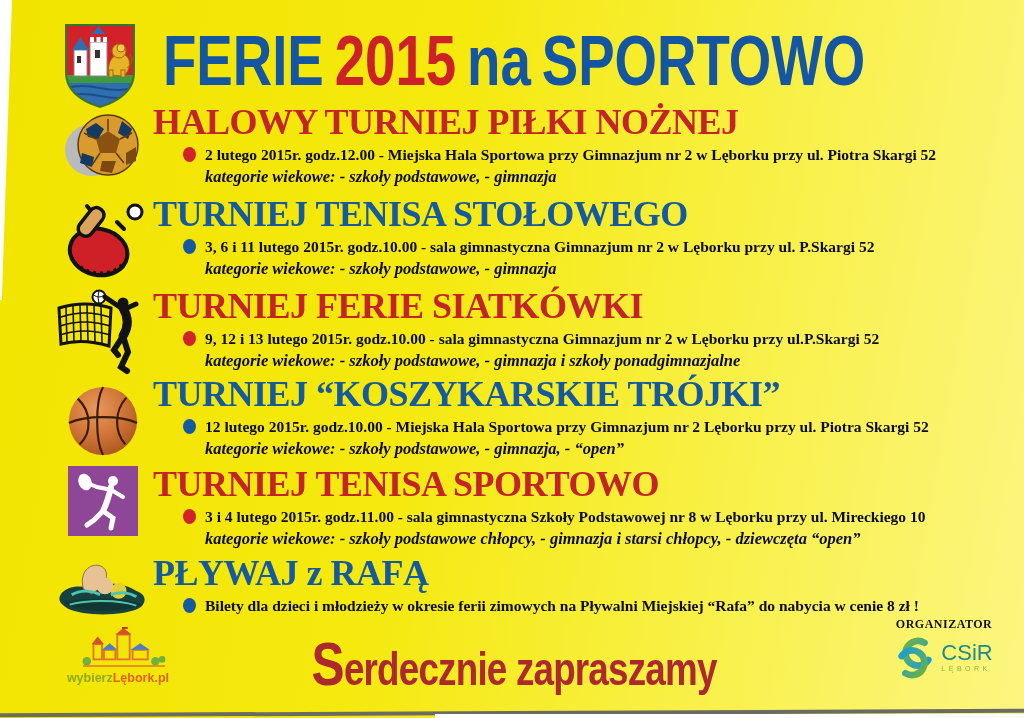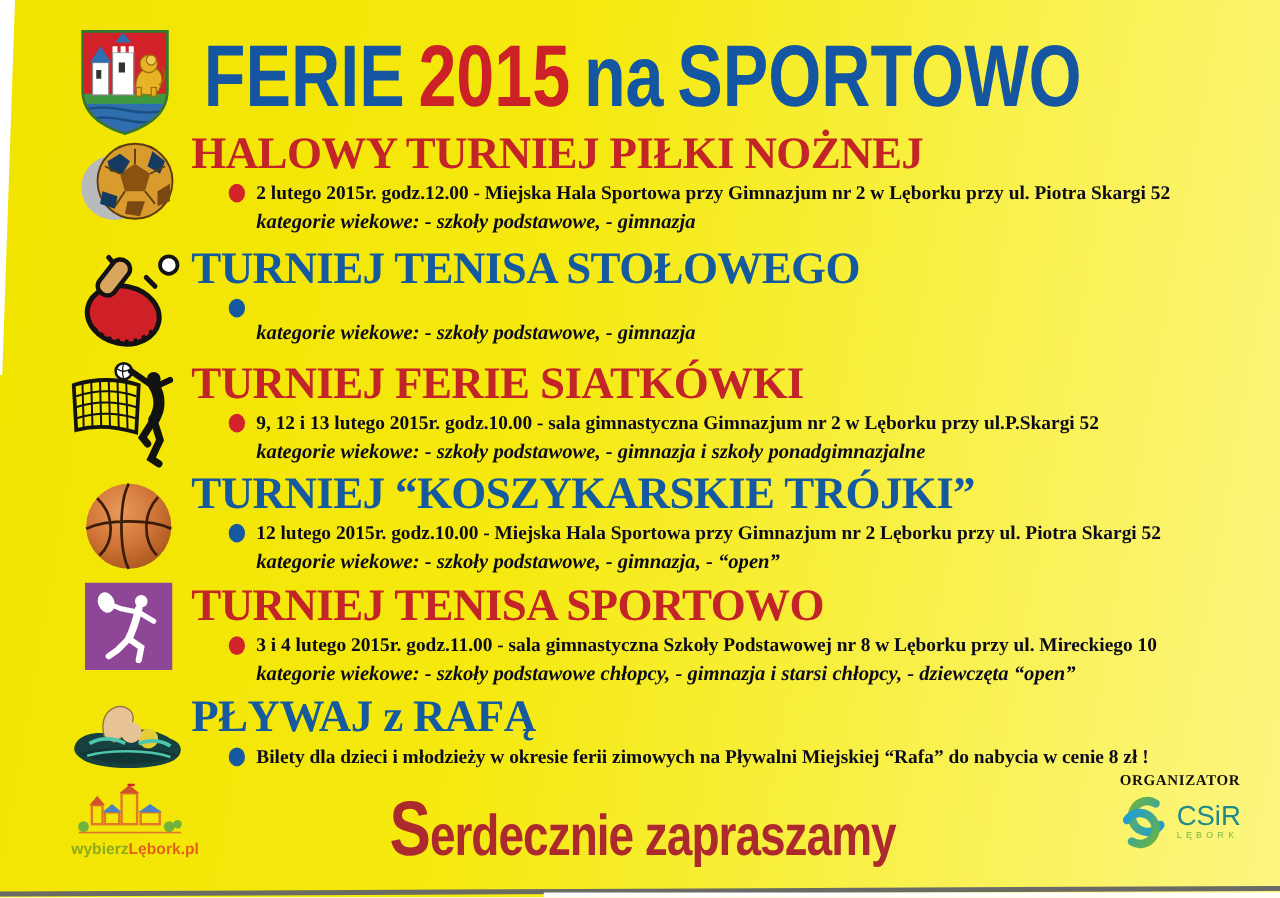--- a/index.html
+++ b/index.html
@@ -51,21 +51,21 @@
   .ev-6{height:74px;}
   .ev-1 .ev-icon{padding-top:10px;}
   .ev-2 .ev-icon{padding-top:6px;}
   .ev-3 .ev-icon{padding-top:2px;}
   .ev-4 .ev-icon{padding-top:10px;}
   .ev-5 .ev-icon{padding-top:2px;}
   .ev-6 .ev-icon{padding-top:0;}
 
   
   .footer{display:flex;align-items:flex-start;padding:0 26px 0 26px;height:70px;box-sizing:border-box;}
-  .site-logo{flex:0 0 112px;text-align:left;margin-top:0;}
+  .site-logo{flex:0 0 112px;text-align:right;margin-top:0;}
   .site-name{font-family:"Liberation Sans",sans-serif;font-weight:bold;font-size:12.5px;line-height:12px;margin-top:1px;}
   .site-name .s-green{color:#8faa1c;}
   .site-name .s-orange{color:#e2621b;}
   .closing-wrap{flex:1;text-align:center;}
   .closing{display:inline-block;margin-top:4px;color:#ac2a2d;
     font-family:"Liberation Sans",sans-serif;font-weight:bold;font-size:46px;line-height:1.05;
     transform:scaleX(0.8);transform-origin:center top;letter-spacing:-1px;}
   .closing::first-letter{font-size:62px;}
   .organizer{flex:0 0 170px;text-align:center;margin-top:-10px;}
   .organizer-label{font-weight:bold;font-size:12px;letter-spacing:0.5px;color:#111111;}
@@ -154,20 +154,21 @@
             <ellipse cx="42" cy="52" rx="29" ry="23" fill="#cf2027" stroke="#121212" stroke-width="4"></ellipse>
             <path d="M16 62 A29 23 0 0 0 68 58" fill="none" stroke="#121212" stroke-width="3" stroke-dasharray="3 4"></path>
             <rect x="21" y="8" width="15" height="32" rx="7" transform="rotate(26 28 24)" fill="#d9a45e" stroke="#121212" stroke-width="3.5"></rect>
           </g>
         </svg>
       </div>
       <div class="ev-body">
         <h2 class="ev-heading blue">TURNIEJ TENISA STOŁOWEGO</h2>
         <div class="ev-line">
           <span class="dot blue"></span>
+          <span class="ev-info">3, 6 i 11 lutego 2015r. godz.10.00 - sala gimnastyczna Gimnazjum nr 2 w Lęborku przy ul. P.Skargi 52</span>
         </div>
         <div class="ev-cat">kategorie wiekowe: - szkoły podstawowe, - gimnazja</div>
       </div>
     </section>
 
     <section class="event ev-3">
       <div class="ev-icon">
         <svg width="92" height="88" viewBox="0 0 92 88">
           <path d="M2 20 Q28 12 54 20 L52 58 Q26 50 4 56 Z" fill="none" stroke="#121212" stroke-width="3"></path>
           <path d="M9 19 L10 56 M16 17.5 L17 54.5 M23 16.5 L24 53.5 M30 16 L31 53 M37 16.5 L38 54 M44 17.5 L45 55 M4 29 Q28 21 52 29 M3 38 Q27 30 53 38 M3 47 Q27 39 53 47" stroke="#121212" stroke-width="1.6" fill="none"></path>

